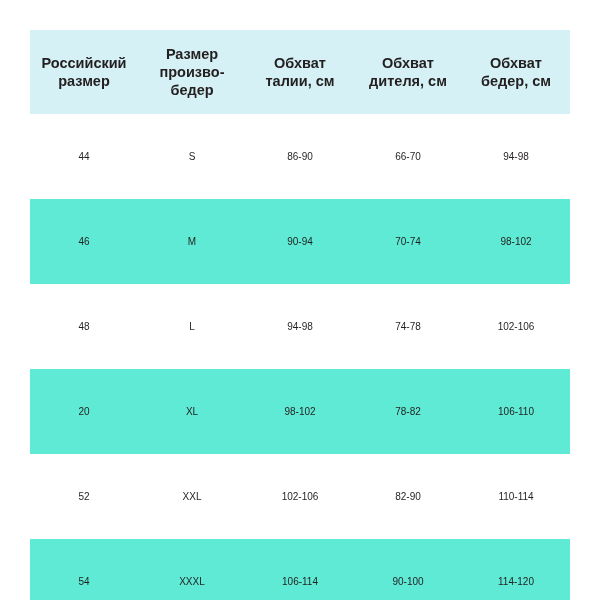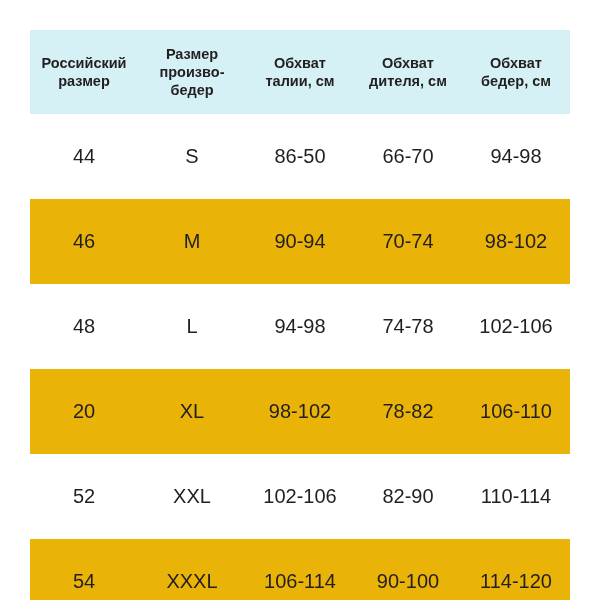--- a/index.html
+++ b/index.html
@@ -34,30 +34,30 @@
   }
   thead th {
     background: #d5f1f5;
     font-size: 14.5px;
     font-weight: bold;
     line-height: 1.25;
     height: 76px;
     padding: 4px 2px;
   }
   tbody td {
-    font-size: 20px;
+    font-size: 10px;
     font-weight: normal;
     height: 77px;
     padding: 4px 2px;
   }
   tbody tr.row-odd td {
     background: #ffffff;
   }
   tbody tr.row-even td {
-    background: #eab308;
+    background: #5eead4;
   }
   .col-0 { width: 108px; }
   .col-1 { width: 108px; }
   .col-2 { width: 108px; }
   .col-3 { width: 108px; }
   .col-4 { width: 108px; }
   .hdr-line { display: block; }
 </style>
 </head>
 <body>
@@ -93,21 +93,21 @@
         <th>
           <span class="hdr-line">Обхват</span>
           <span class="hdr-line">бедер, см</span>
         </th>
       </tr>
     </thead>
     <tbody>
       <tr class="row-odd">
         <td>44</td>
         <td>S</td>
-        <td>86-50</td>
+        <td>86-90</td>
         <td>66-70</td>
         <td>94-98</td>
       </tr>
       <tr class="row-even">
         <td>46</td>
         <td>M</td>
         <td>90-94</td>
         <td>70-74</td>
         <td>98-102</td>
       </tr>

